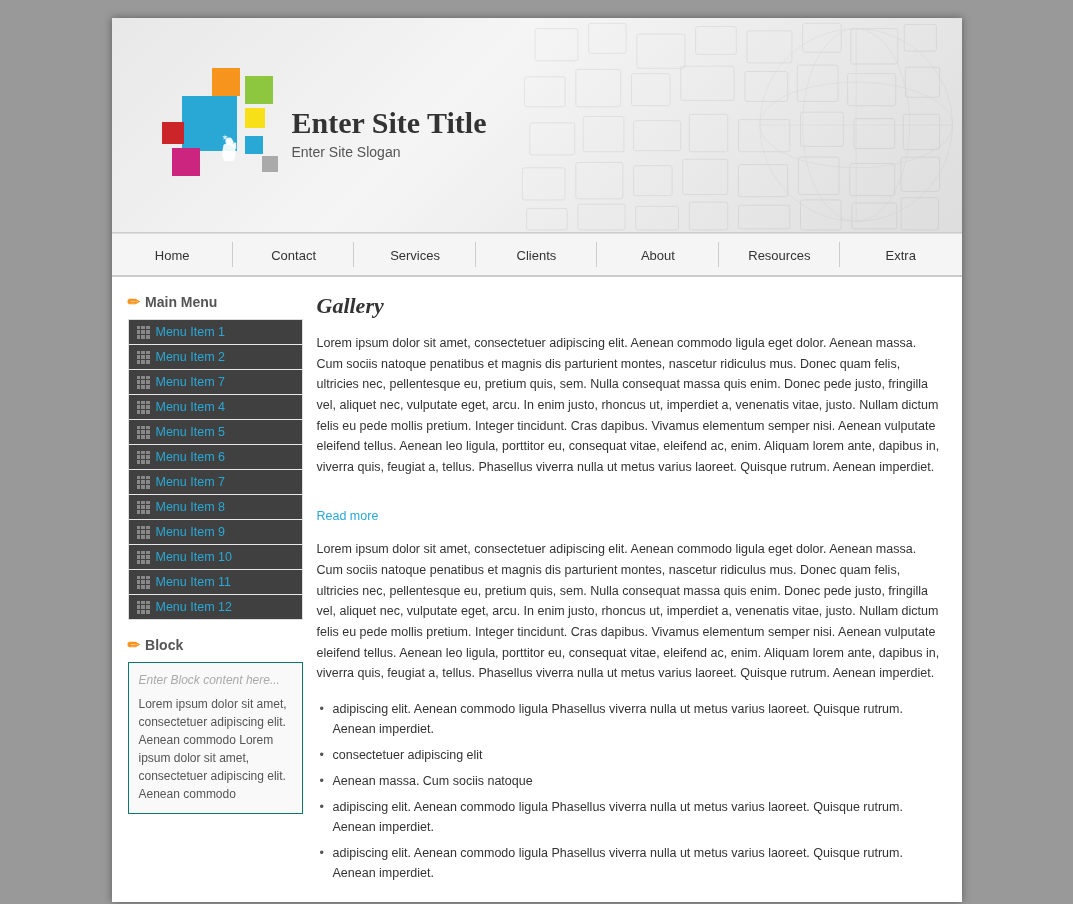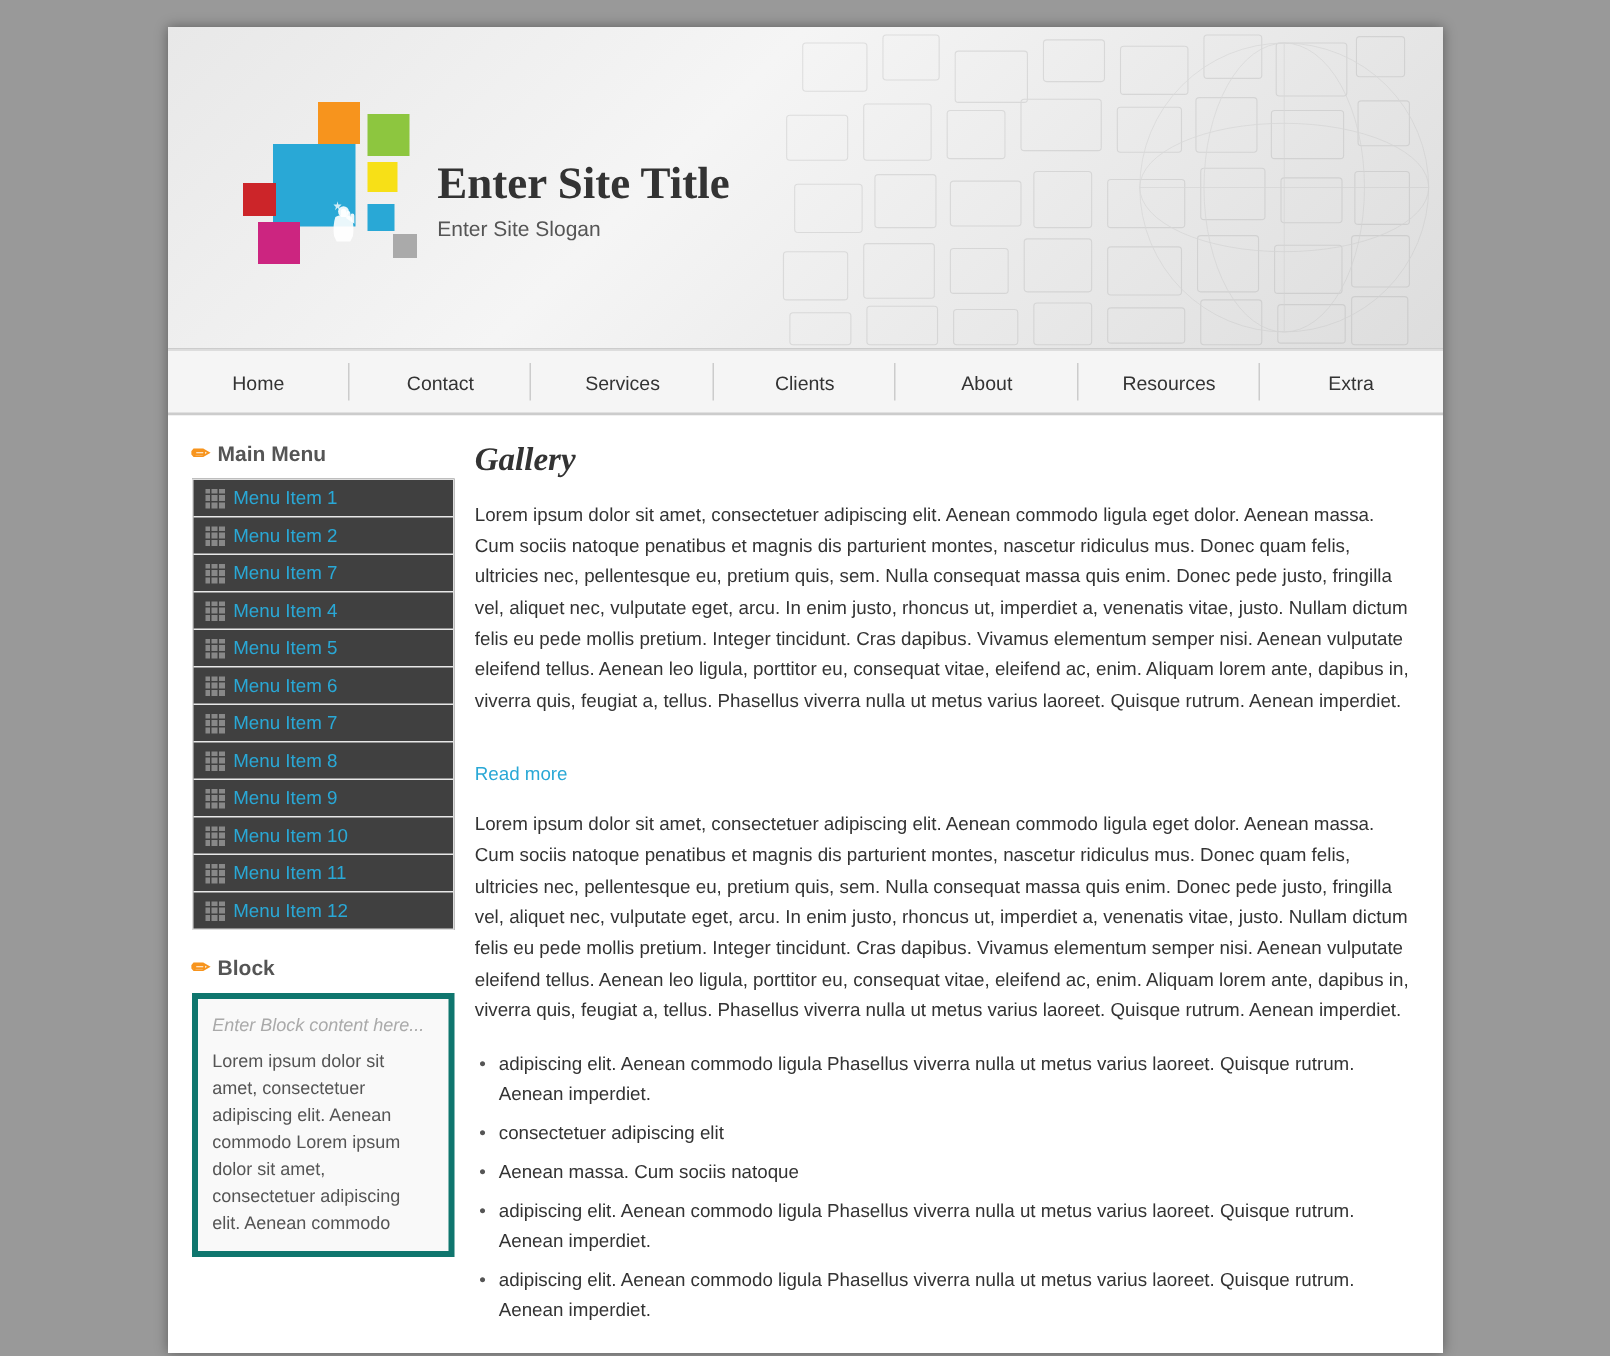--- a/index.html
+++ b/index.html
@@ -159,21 +159,21 @@
     .block-section-title {
       font-size: 14px;
       font-weight: bold;
       color: #555;
       margin-bottom: 8px;
       display: flex;
       align-items: center;
       gap: 5px;
     }
     .block-box {
-      border: 4px solid #0f766e;
+      border: 1px solid #0f766e;
       background: #f9f9f9;
       padding: 10px;
       font-size: 12px;
       color: #555;
     }
     .block-enter-text {
       color: #aaa;
       font-style: italic;
       margin-bottom: 8px;
       font-size: 12px;

